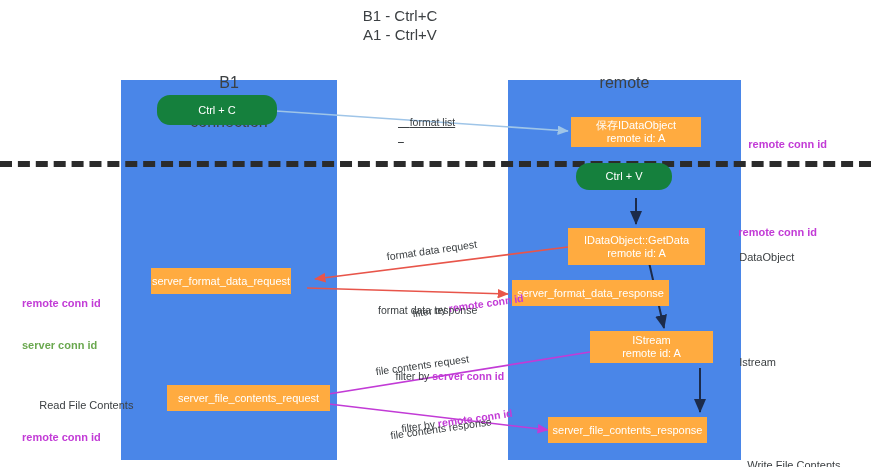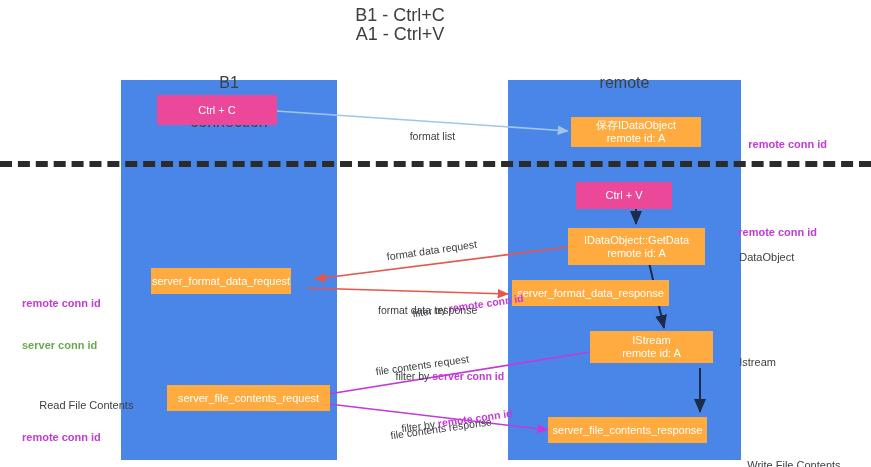--- a/index.html
+++ b/index.html
@@ -16,21 +16,21 @@
     overflow: hidden;
   }
 
   
   .title {
     position: absolute;
     left: 0;
     top: 6px;
     width: 800px;
     text-align: center;
-    font-size: 18px;
+    font-size: 15px;
     color: #3c4043;
     line-height: 19px;
     white-space: pre;
   }
 
   
   .col-header {
     position: absolute;
     text-align: center;
     font-size: 16px;
@@ -51,21 +51,21 @@
     display: flex;
     flex-direction: column;
     align-items: center;
     justify-content: center;
     text-align: center;
     font-size: 11px;
     color: #ffffff;
     line-height: 13px;
     box-sizing: border-box;
   }
-  .box-green { background: #ec4899; }
+  .box-green { background: #15803d; border-radius: 13px; }
   .box-orange { background: #ffab40; }
 
   
   .dashed-sep {
     position: absolute;
     left: 0;
     width: 871px;
     height: 0;
     border-top: 6px dashed #2b2b2b;
   }
@@ -157,21 +157,21 @@
 
   <div class="box box-green" style="left:157px; top:95px; width:120px; height:30px;">
     <span>Ctrl + C</span>
   </div>
 
   <div class="box box-orange" style="left:571px; top:117px; width:130px; height:30px; white-space:pre;">
     <span>保存IDataObject
 remote id: A</span>
   </div>
 
-  <div class="box box-green" style="left:576px; top:182px; width:96px; height:27px;">
+  <div class="box box-green" style="left:576px; top:163px; width:96px; height:27px;">
     <span>Ctrl + V</span>
   </div>
 
   <div class="box box-orange" style="left:568px; top:228px; width:137px; height:37px; white-space:pre;">
     <span>IDataObject::GetData
 remote id: A</span>
   </div>
 
   <div class="box box-orange" style="left:151px; top:268px; width:140px; height:26px;">
     <span>server_format_data_request</span>
@@ -187,21 +187,21 @@
   </div>
 
   <div class="box box-orange" style="left:149px; top:385px; width:163px; height:26px;margin-left:18px;">
     <span>server_file_contents_request</span>
   </div>
 
   <div class="box box-orange" style="left:548px; top:417px; width:159px; height:26px;">
     <span>server_file_contents_response</span>
   </div>
 
-  <div class="arrow-label" style="left:398px; top:114px;">
+  <div class="arrow-label" style="left:398px; top:100px;text-decoration:underline;">
     <span>format list</span>
   </div>
 
   <div class="arrow-label rot-up" style="left:392px; top:219px;">
     <div>format data request</div>
     <div>
       <span>filter by </span><span class="strong-purple">remote conn id</span>
     </div>
   </div>
 

